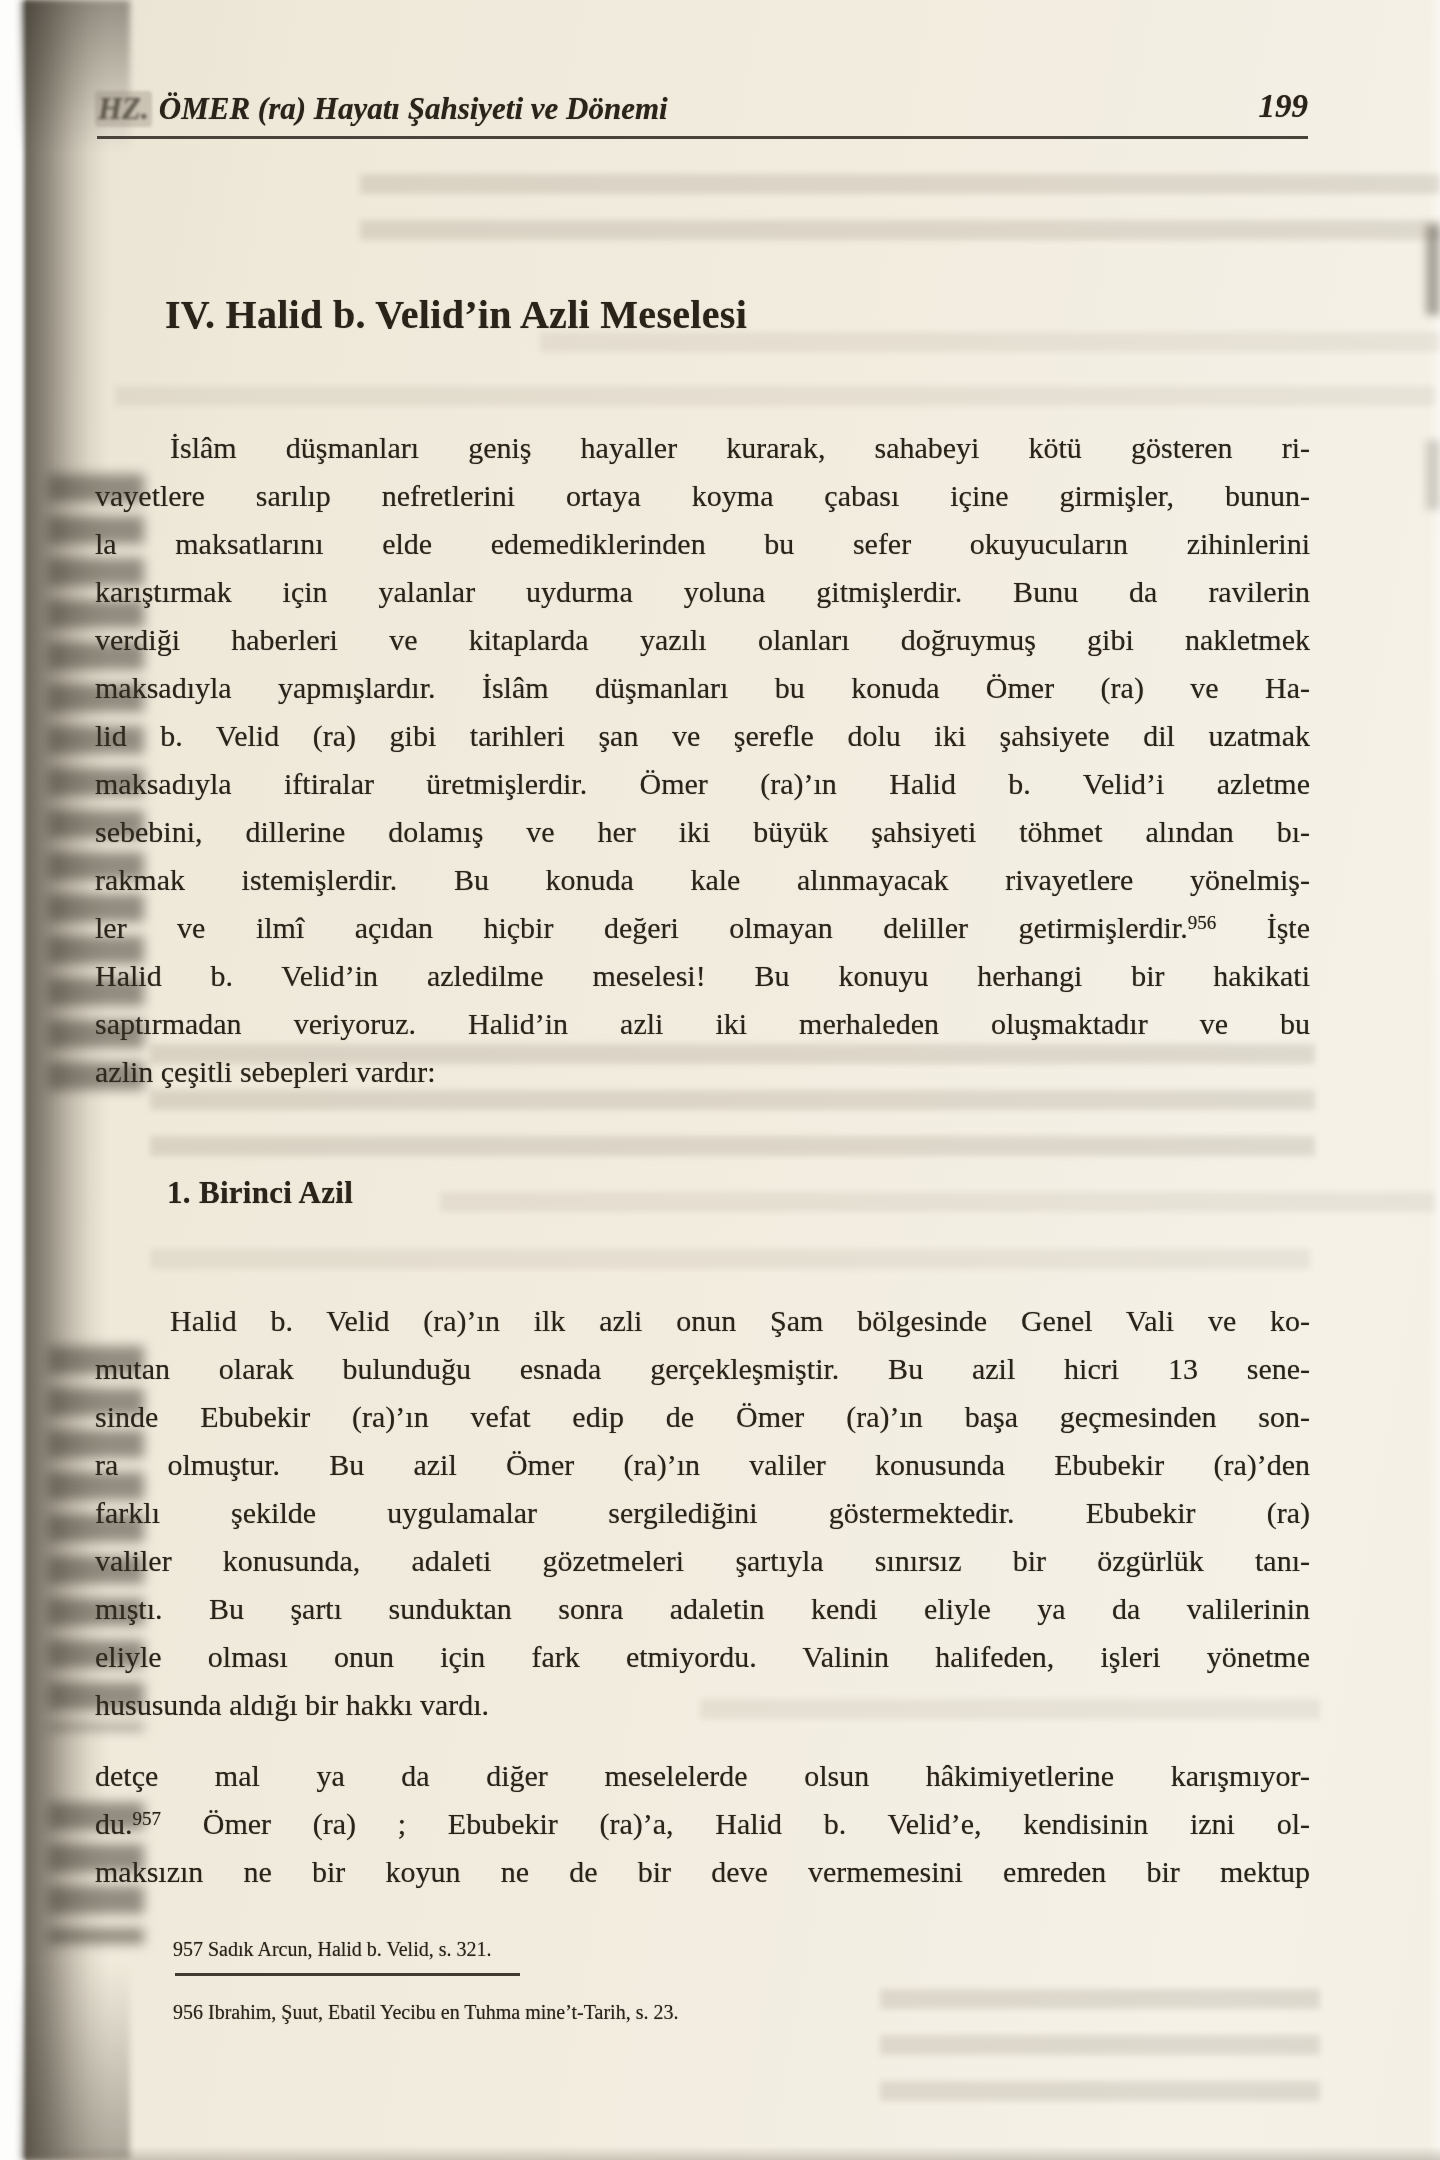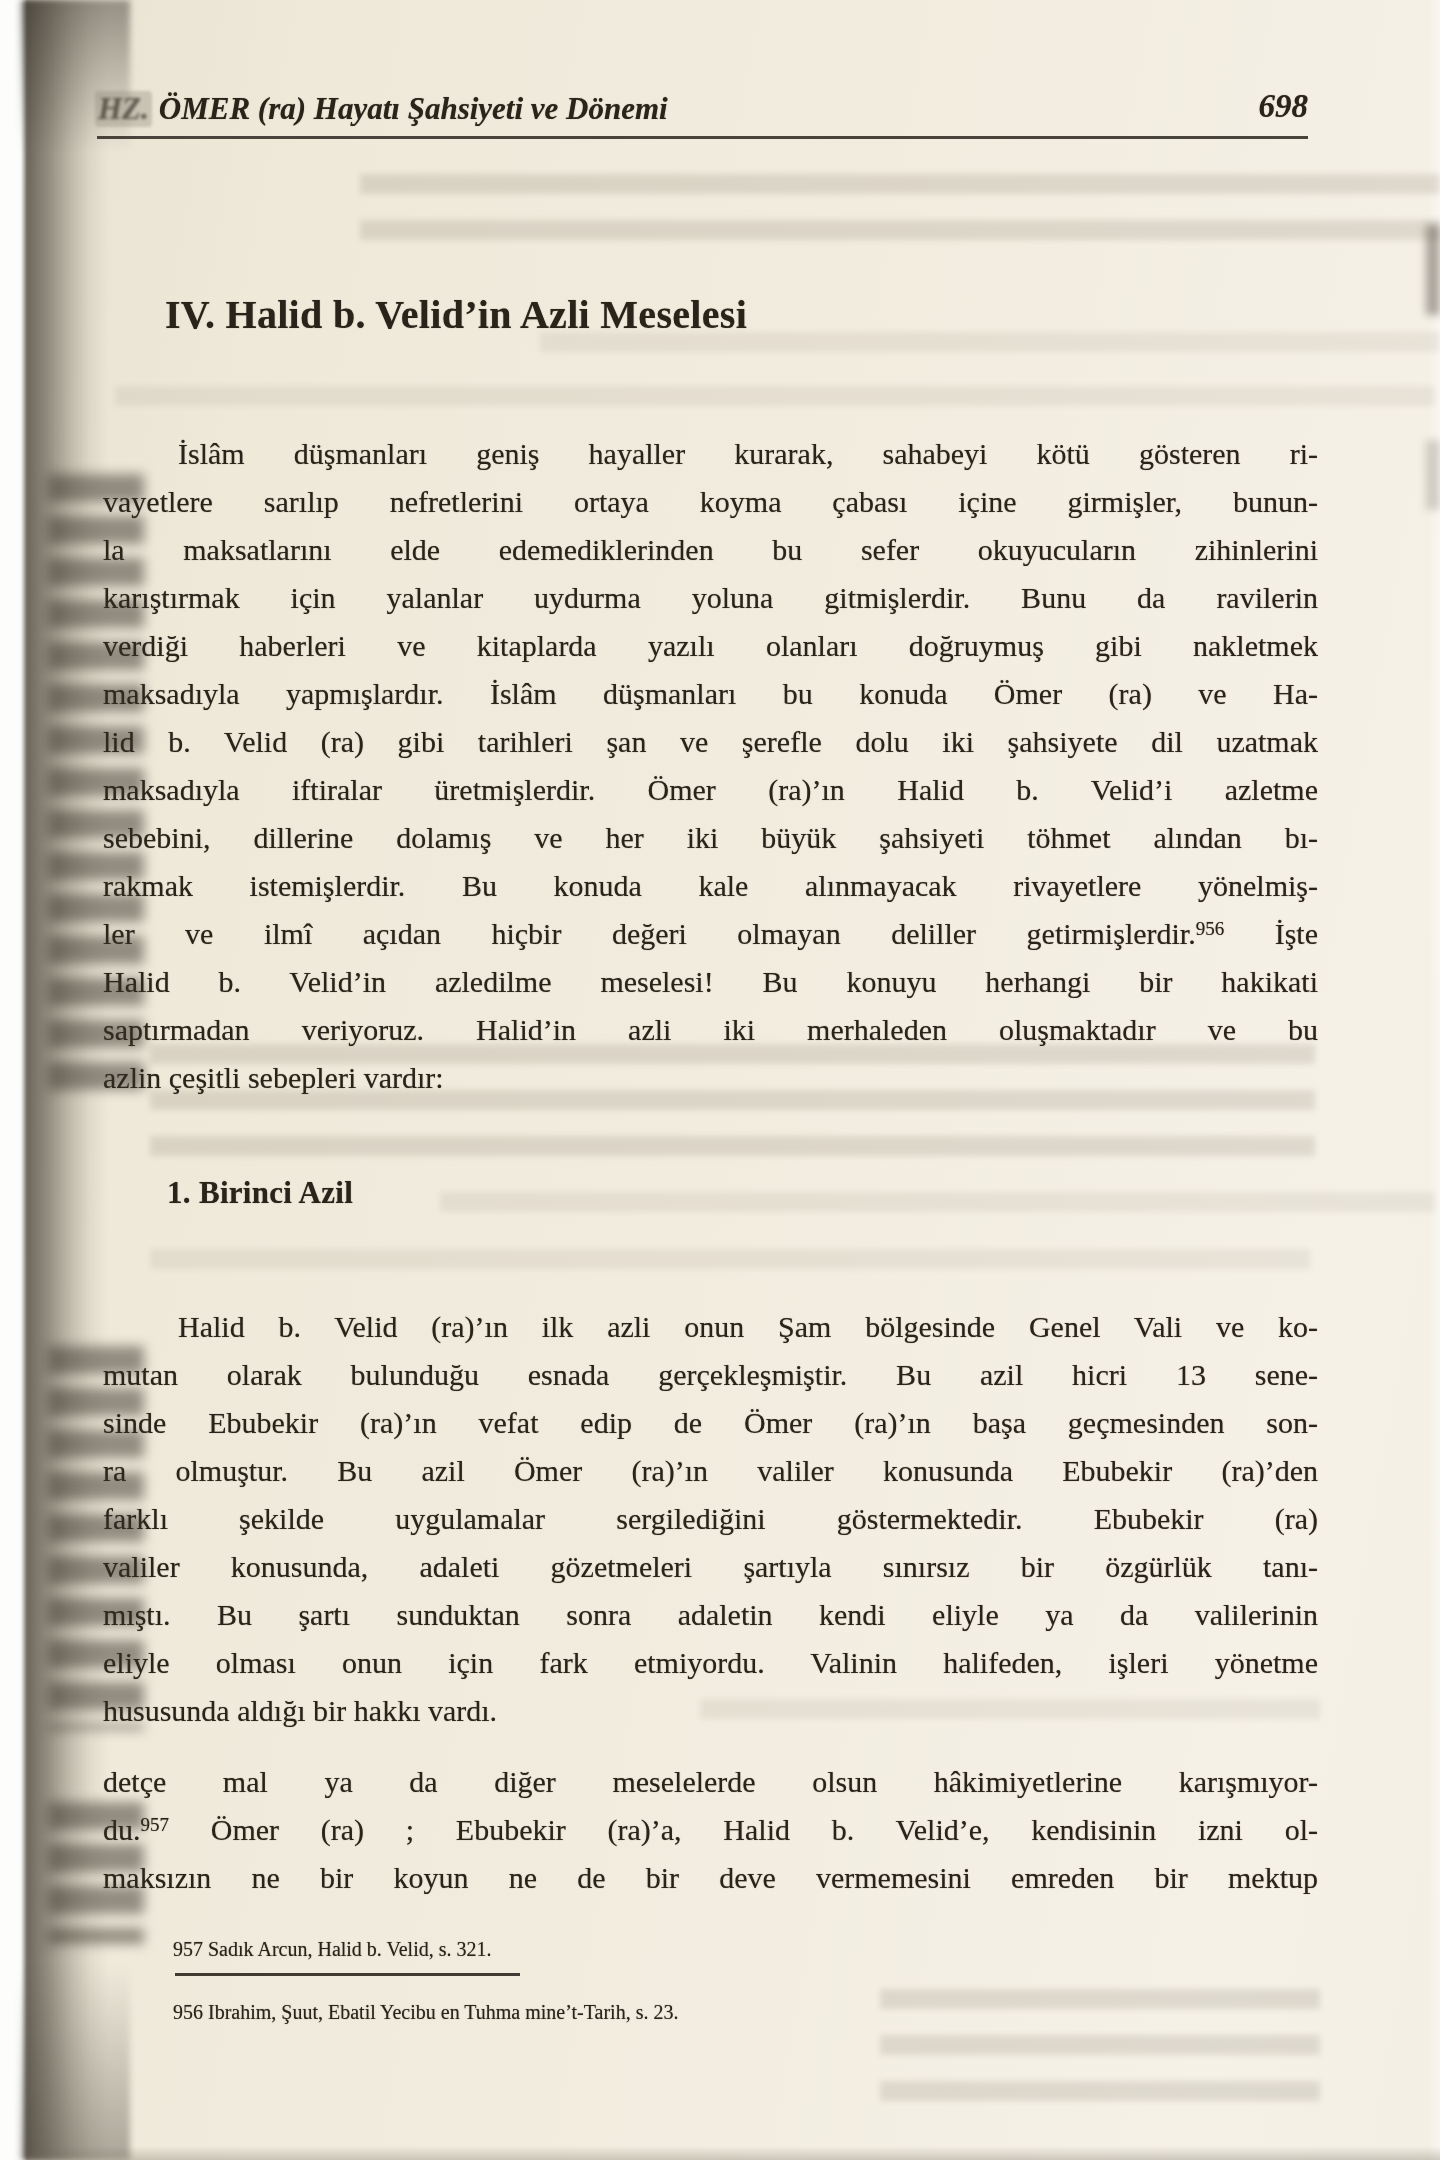--- a/index.html
+++ b/index.html
@@ -41,21 +41,21 @@
   }
   .running-header{position:absolute;top:91px;left:0;width:100%;font-size:31px;font-style:italic;font-weight:bold;white-space:nowrap;}
   .header-prefix{
     display:inline-block;color:rgba(74,68,58,.5);filter:blur(1.6px);
     background:rgba(140,132,118,.35);border-radius:4px;padding:0 3px;margin-right:7px;
   }
   .page-number{position:absolute;top:88px;right:2px;font-size:33px;font-style:italic;font-weight:bold;}
   .header-rule{position:absolute;top:136px;left:2px;width:1211px;height:3px;background:#49443b;}
   .section-heading{position:absolute;top:291px;left:70px;margin:0;font-size:40px;font-weight:bold;letter-spacing:.3px;}
   .sub-heading{position:absolute;top:1175px;left:72px;margin:0;font-size:31px;font-weight:bold;letter-spacing:.3px;}
-  .para{position:absolute;left:8px;width:1215px;font-size:30px;margin-top:6px;}
+  .para{position:absolute;left:0;width:1215px;font-size:30px;}
   #para-0{top:424px;}
   #para-1{top:1297px;}
   #para-2{top:1752px;}
   .line{height:48px;line-height:48px;text-align:justify;text-align-last:justify;white-space:nowrap;}
   .line.first{text-indent:75px;}
   .line.last{text-align-last:left;}
   sup{font-size:19px;line-height:0;vertical-align:9px;letter-spacing:0;}
   .footnote-rule{position:absolute;top:1973px;left:80px;width:345px;height:3px;background:#403b32;}
   .footnote{position:absolute;left:78px;width:1135px;font-size:20px;line-height:34px;white-space:nowrap;}
   #footnote-0{top:1995px;}
@@ -95,21 +95,21 @@
   <div class="ghost" style="top:1040px;left:150px;width:1165px;height:132px;"></div>
   <div class="ghost faint" style="top:1188px;left:440px;width:995px;height:26px;"></div>
   <div class="ghost faint" style="top:1245px;left:150px;width:1160px;height:26px;"></div>
   <div class="ghost faint" style="top:1695px;left:700px;width:620px;height:24px;"></div>
   <div class="ghost" style="top:1985px;left:880px;width:440px;height:122px;"></div>
 
   <div class="content">
     <div class="running-header">
       <span class="header-prefix">HZ.</span><span>ÖMER (ra) Hayatı Şahsiyeti ve Dönemi</span>
     </div>
-    <div class="page-number">698</div>
+    <div class="page-number">199</div>
     <div class="header-rule"></div>
 
     <h2 class="section-heading">IV. Halid b. Velid’in Azli Meselesi</h2>
 
     <div class="para" id="para-0">
         <div class="line first">İslâm düşmanları geniş hayaller kurarak, sahabeyi kötü gösteren ri-</div>
         <div class="line">vayetlere sarılıp nefretlerini ortaya koyma çabası içine girmişler, bunun-</div>
         <div class="line">la maksatlarını elde edemediklerinden bu sefer okuyucuların zihinlerini</div>
         <div class="line">karıştırmak için yalanlar uydurma yoluna gitmişlerdir. Bunu da ravilerin</div>
         <div class="line">verdiği haberleri ve kitaplarda yazılı olanları doğruymuş gibi nakletmek</div>

